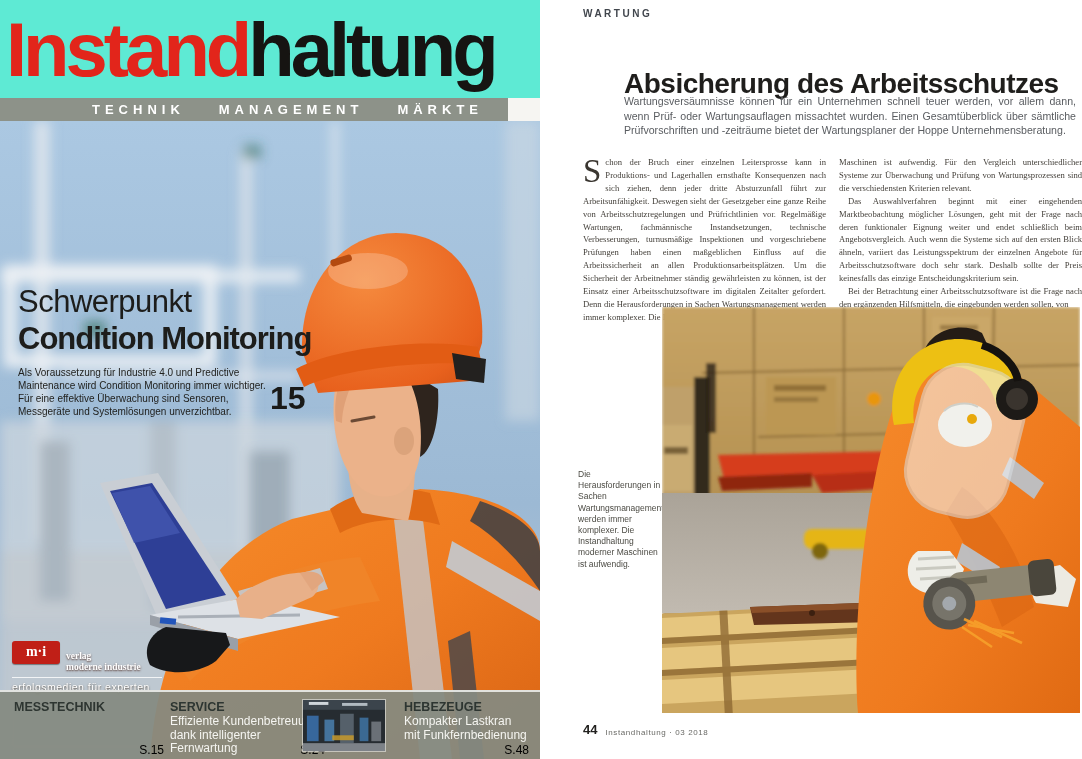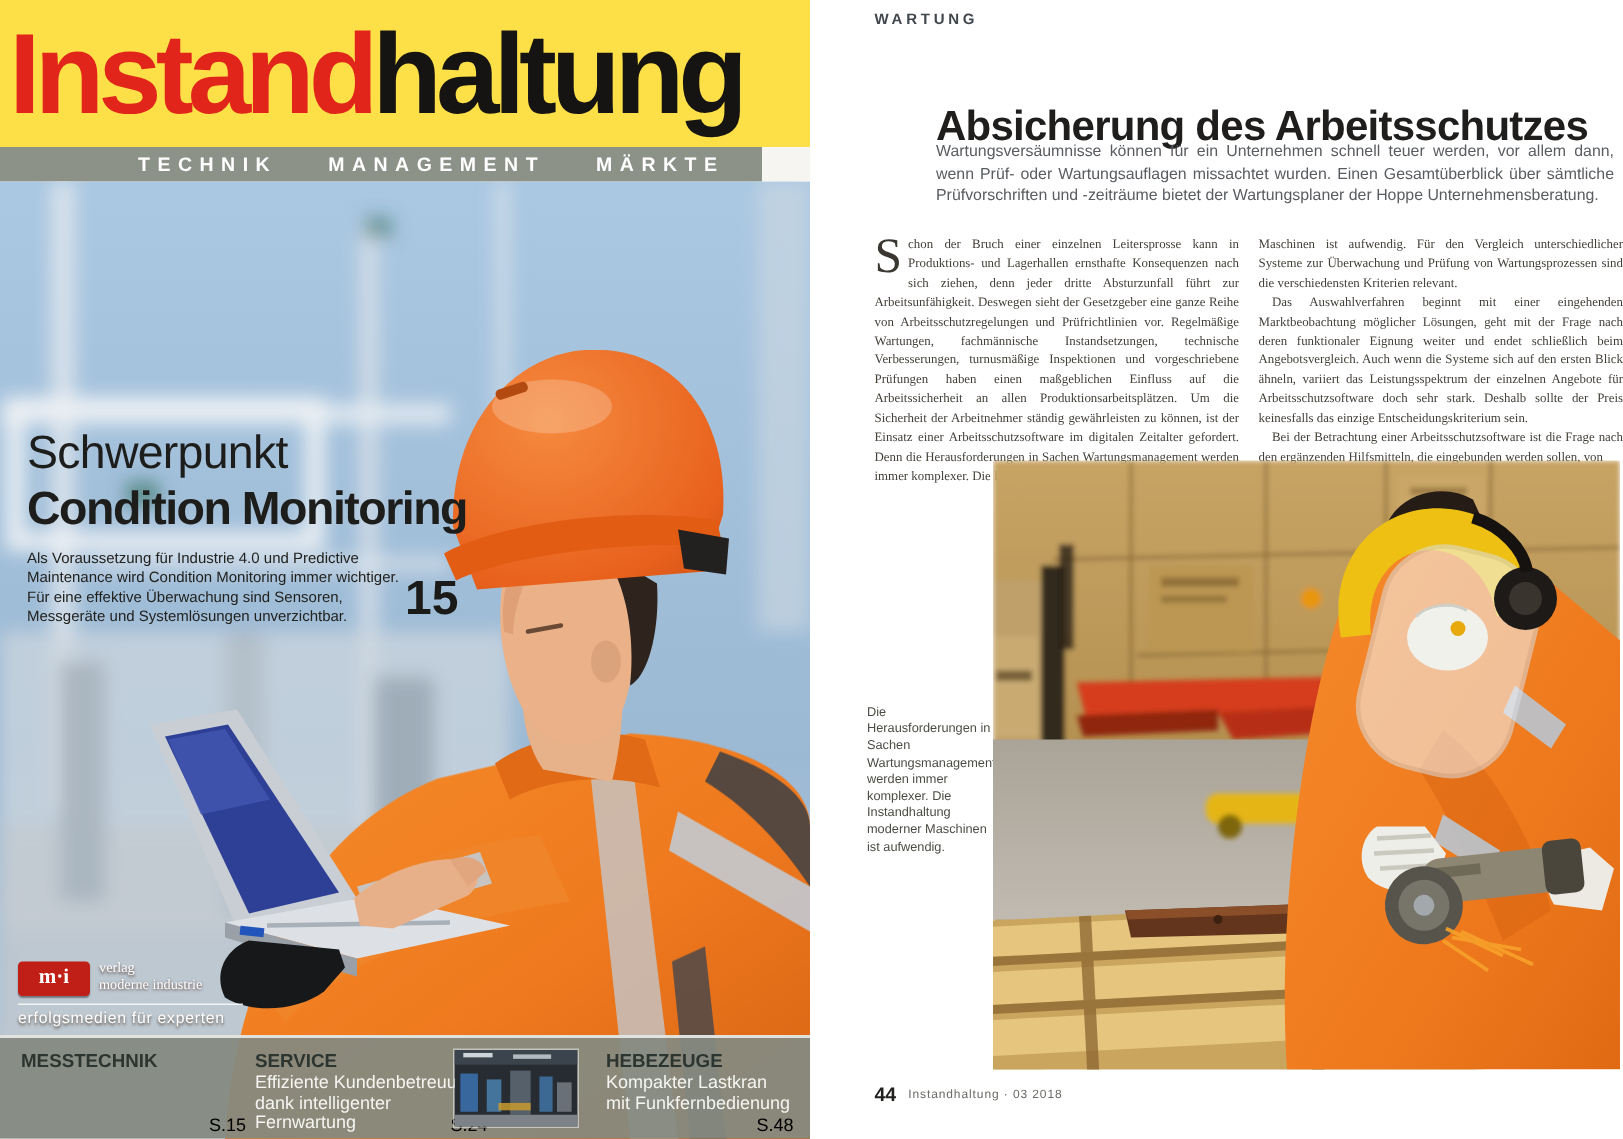--- a/index.html
+++ b/index.html
@@ -3,21 +3,21 @@
 <meta charset="utf-8">
 <style>
   html,body{margin:0;padding:0;background:#ffffff;}
   *{box-sizing:border-box;}
   #canvas{position:relative;width:1082px;height:759px;background:#ffffff;overflow:hidden;
           font-family:"Liberation Sans",sans-serif;}
 
   
   .cover{position:absolute;left:0;top:0;width:540px;height:759px;background:#f6f5f2;
          box-shadow:2px 0 6px rgba(0,0,0,.15);}
-  .masthead{position:absolute;left:0;top:0;width:540px;height:98px;background:#fde047;}
+  .masthead{position:absolute;left:0;top:0;width:540px;height:98px;background:#5eead4;}
   .masthead-title{position:absolute;left:6px;top:4px;font-size:76px;line-height:92px;
                   font-weight:bold;letter-spacing:-4px;white-space:nowrap;}
   .masthead-title .t-red{color:#e2251b;}
   .masthead-title .t-black{color:#161412;}
   .topics-bar{position:absolute;left:0;top:98px;width:508px;height:23px;background:#8d9289;
               display:flex;align-items:center;padding-left:92px;gap:34px;}
   .topics-bar span{color:#ffffff;font-weight:bold;font-size:13px;letter-spacing:5px;white-space:nowrap;}
 
   .cover-photo{position:absolute;left:0;top:121px;width:540px;height:638px;}
 
@@ -25,22 +25,22 @@
   .feature-kicker{font-size:31px;line-height:36px;font-weight:400;letter-spacing:-.5px;}
   .feature-title{font-size:31px;line-height:38px;font-weight:bold;letter-spacing:-1px;white-space:nowrap;}
   .feature-desc{margin-top:8px;width:258px;font-size:10px;line-height:13px;color:#22221f;}
   .feature-page{position:absolute;left:252px;top:96px;font-size:32px;font-weight:bold;color:#1a1a18;}
 
   .publisher{position:absolute;left:12px;top:641px;width:190px;}
   .pub-row{display:flex;align-items:flex-start;}
   .mi-box{width:48px;height:23px;background:#c01f17;border-radius:3px;color:#ffffff;
           font-family:"Liberation Serif",serif;font-weight:bold;font-size:14px;line-height:22px;
           text-align:center;box-shadow:0 1px 1px rgba(0,0,0,.4);}
-  .pub-name{margin-left:6px;color:#ffffff;font-family:"Liberation Serif",serif;font-weight:normal;
-            font-size:9.5px;line-height:10.5px;text-shadow:0 1px 2px rgba(60,20,10,.8);}
+  .pub-name{margin-left:6px;color:#ffffff;font-family:"Liberation Serif",serif;font-weight:bold;
+            font-size:9.5px;line-height:10.5px;text-shadow:0 1px 2px rgba(60,20,10,.8);margin-top:10px;}
   .pub-rule{margin-top:5px;width:150px;border-top:1px solid rgba(255,255,255,.8);}
   .pub-tagline{margin-top:3px;color:#ffffff;font-size:10.5px;letter-spacing:.5px;
                text-shadow:0 1px 2px rgba(60,40,20,.8);}
 
   .teaser-strip{position:absolute;left:0;top:690px;width:540px;height:69px;
                 background:rgba(133,138,129,.94);border-top:2px solid rgba(255,255,255,.75);}
   .teaser{position:absolute;top:8px;height:58px;}
   .teaser-cat{font-size:12.5px;font-weight:bold;color:#2d3531;line-height:14px;margin-bottom:1px;}
   .teaser-text{font-size:12px;line-height:13.5px;color:#f5f5f1;}
   .teaser-page{position:absolute;right:0;bottom:1px;font-size:12px;color:#000000;text-align:right;}
@@ -62,21 +62,21 @@
   .columns{position:absolute;left:23px;top:156px;width:500px;display:flex;gap:13px;
            font-family:"Liberation Serif",serif;font-size:8.6px;line-height:12.9px;color:#433f39;
            text-align:justify;}
   .col{width:243px;}
   .col-left::first-letter{float:left;font-size:33px;line-height:26px;padding:2px 4px 0 0;color:#3a3630;}
   .col p{margin:0;}
   .col p.indent{text-indent:9px;}
   .caption{position:absolute;left:18px;top:469px;width:88px;font-size:8.5px;line-height:11.2px;
            color:#4c4b44;font-family:"Liberation Sans",sans-serif;}
   .article-photo{position:absolute;left:102px;top:307px;width:418px;height:406px;}
-  .page-footer{position:absolute;left:23px;top:722px;display:flex;align-items:center;gap:8px;}
+  .page-footer{position:absolute;left:23px;top:722px;display:flex;align-items:flex-end;gap:8px;}
   .folio{font-size:13px;font-weight:bold;color:#22211f;}
   .issue{font-size:8px;letter-spacing:.6px;color:#6a6a66;}
 </style>
 </head>
 <body>
 
 <div id="canvas">
 
   <div class="cover">
 

